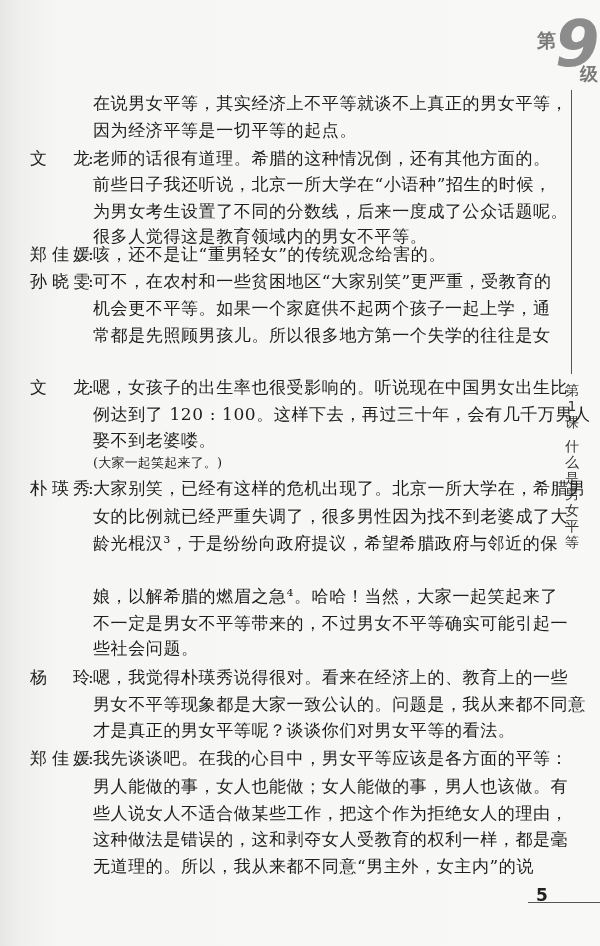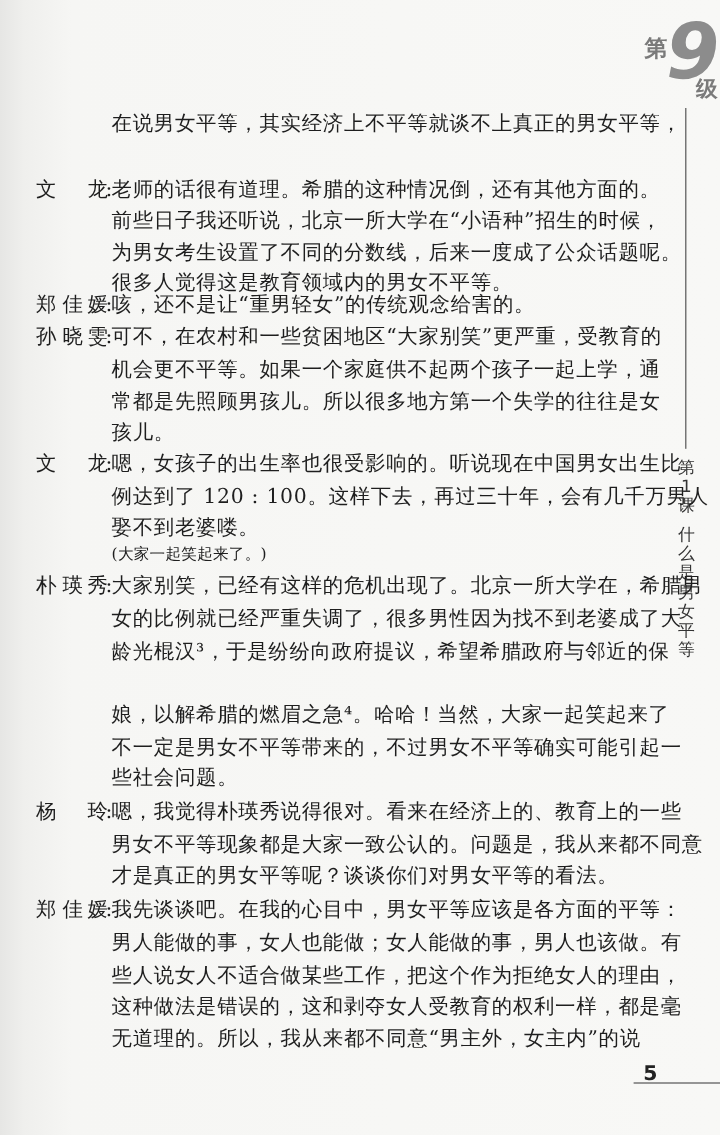--- a/index.html
+++ b/index.html
@@ -75,20 +75,21 @@
     <span>什</span>
     <span>么</span>
     <span>是</span>
     <span>男</span>
     <span>女</span>
     <span>平</span>
     <span>等</span>
   </div>
 
   <div class="line body-text" style="top:91px">在说男女平等，其实经济上不平等就谈不上真正的男女平等，</div>
+  <div class="line body-text" style="top:118px">因为经济平等是一切平等的起点。</div>
 
   <div class="speaker" style="top:146px">
     <span class="c1">文</span>
     <span class="c3">龙</span>
     <span class="colon">:</span>
   </div>
   <div class="line body-text" style="top:146px">老师的话很有道理。希腊的这种情况倒，还有其他方面的。</div>
   <div class="line body-text" style="top:172px">前些日子我还听说，北京一所大学在“小语种”招生的时候，</div>
   <div class="line body-text" style="top:199px">为男女考生设置了不同的分数线，后来一度成了公众话题呢。</div>
   <div class="line body-text" style="top:224px">很多人觉得这是教育领域内的男女不平等。</div>
@@ -103,21 +104,20 @@
 
   <div class="speaker" style="top:269px">
     <span class="c1">孙</span>
     <span class="c2">晓</span>
     <span class="c3">雯</span>
     <span class="colon">:</span>
   </div>
   <div class="line body-text" style="top:269px">可不，在农村和一些贫困地区“大家别笑”更严重，受教育的</div>
   <div class="line body-text" style="top:296px">机会更不平等。如果一个家庭供不起两个孩子一起上学，通</div>
   <div class="line body-text" style="top:323px">常都是先照顾男孩儿。所以很多地方第一个失学的往往是女</div>
-  <div class="line body-text" style="top:349px">孩儿。</div>
 
   <div class="speaker" style="top:375px">
     <span class="c1">文</span>
     <span class="c3">龙</span>
     <span class="colon">:</span>
   </div>
   <div class="line body-text" style="top:375px">嗯，女孩子的出生率也很受影响的。听说现在中国男女出生比</div>
   <div class="line body-text" style="top:402px">例达到了 120 : 100。这样下去，再过三十年，会有几千万男人</div>
   <div class="line body-text" style="top:428px">娶不到老婆喽。</div>
 

